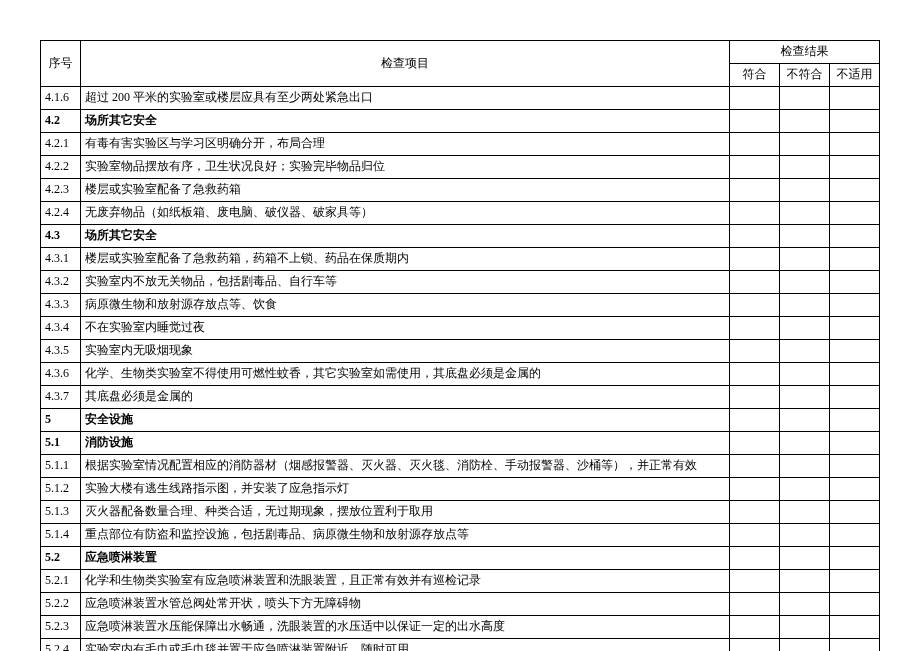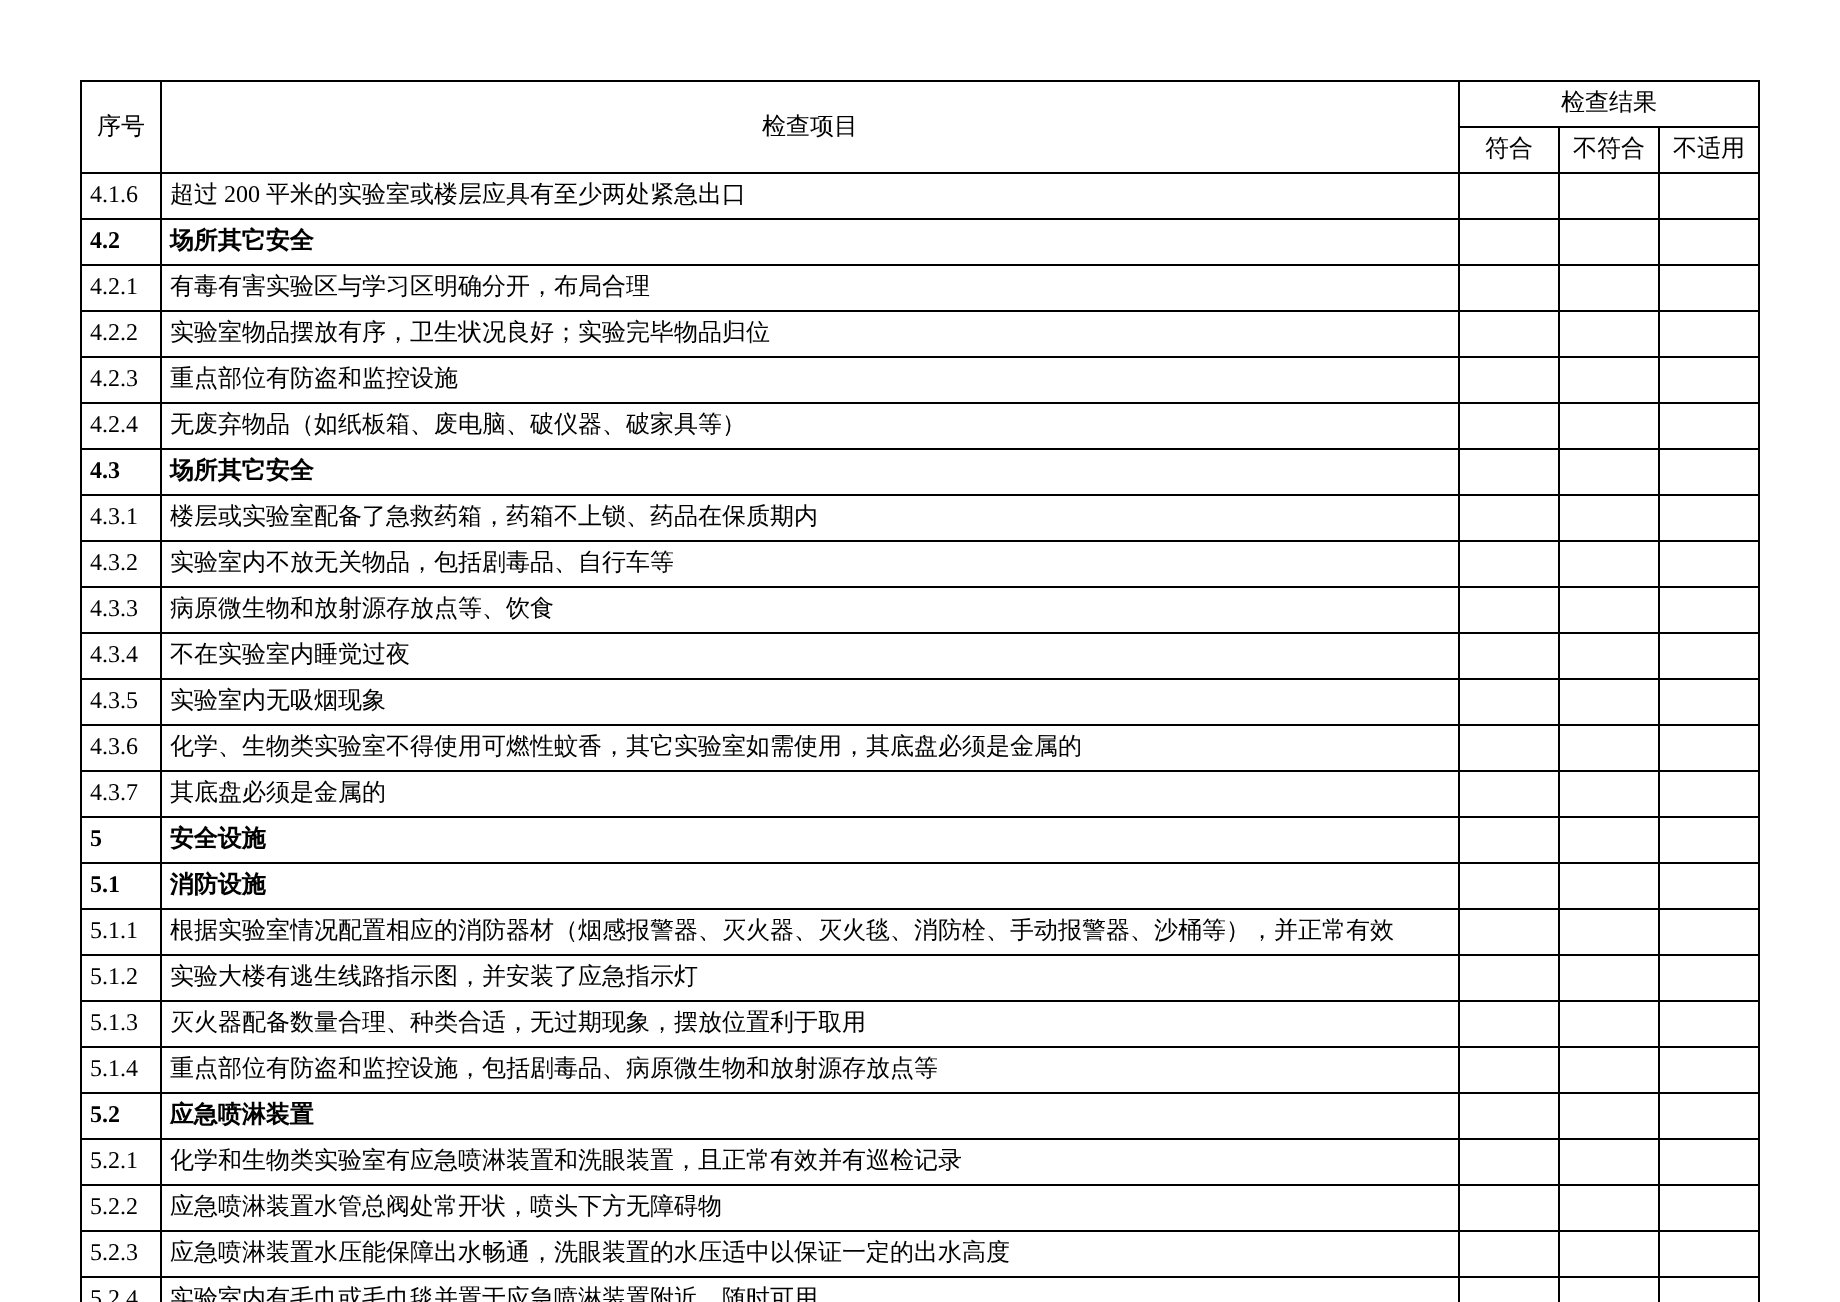--- a/index.html
+++ b/index.html
@@ -80,21 +80,21 @@
       </tr>
       <tr>
         <td>4.2.2</td>
         <td>实验室物品摆放有序，卫生状况良好；实验完毕物品归位</td>
         <td></td>
         <td></td>
         <td></td>
       </tr>
       <tr>
         <td>4.2.3</td>
-        <td>重点部位有防盗和监控设施</td>
+        <td>楼层或实验室配备了急救药箱</td>
         <td></td>
         <td></td>
         <td></td>
       </tr>
       <tr>
         <td>4.2.4</td>
         <td>无废弃物品（如纸板箱、废电脑、破仪器、破家具等）</td>
         <td></td>
         <td></td>
         <td></td>

